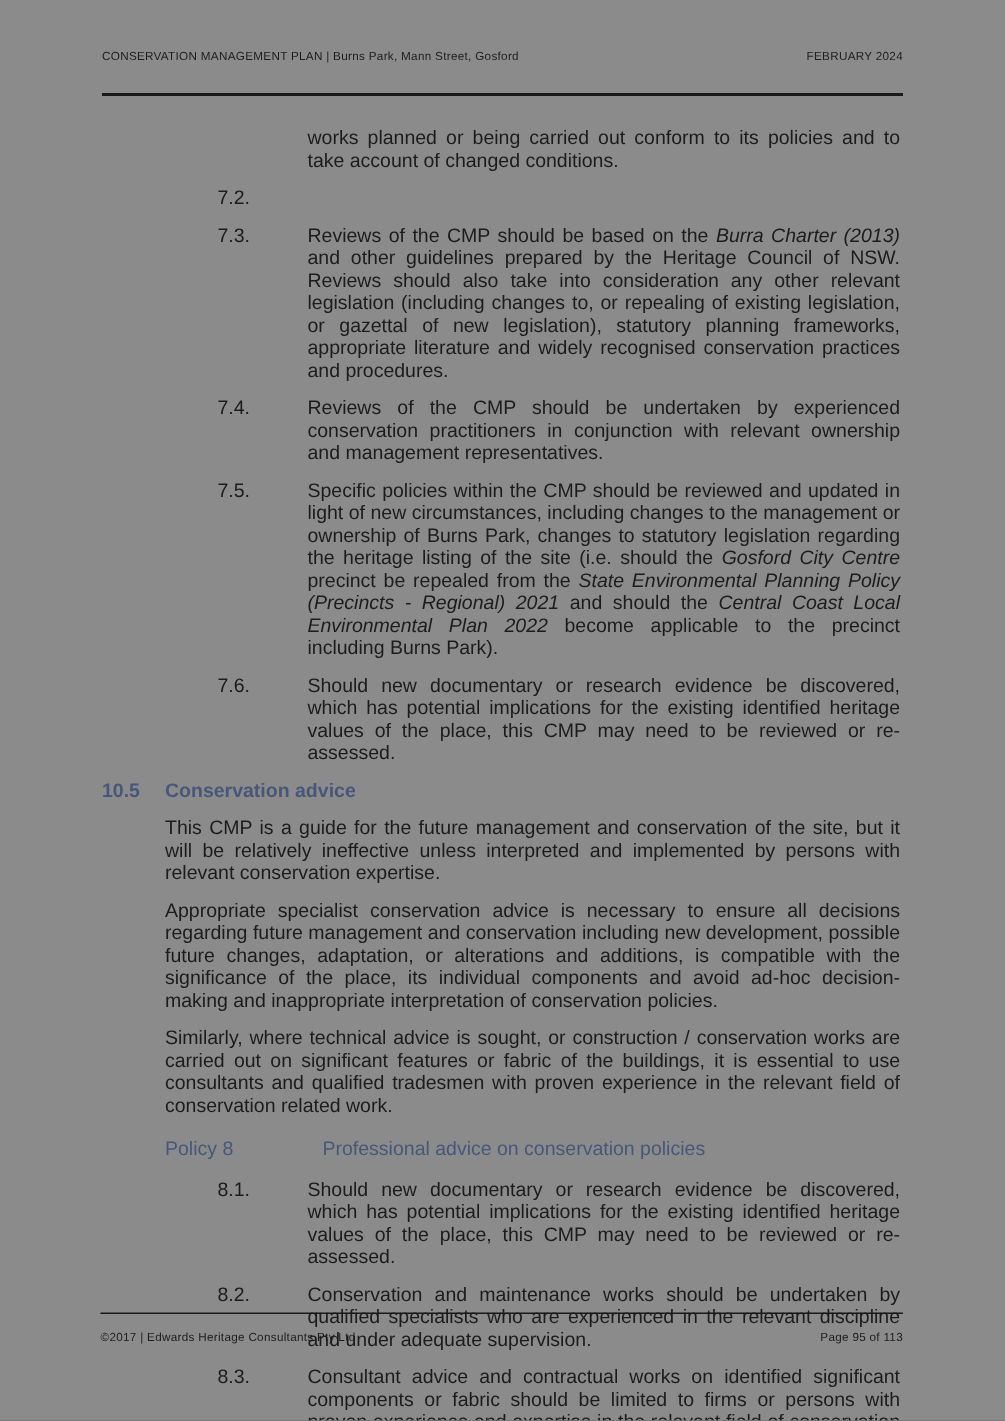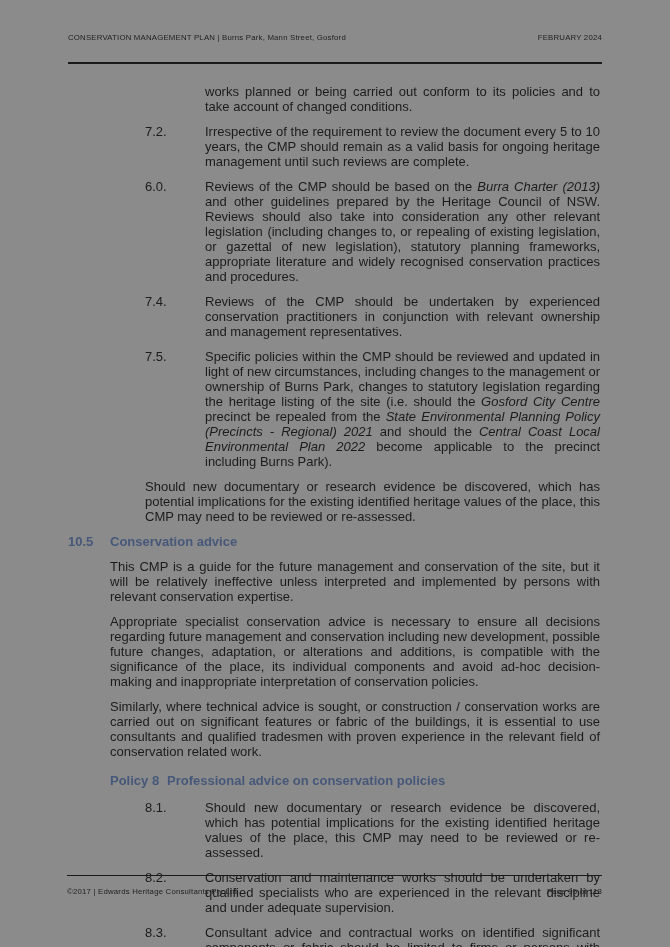--- a/index.html
+++ b/index.html
@@ -51,21 +51,21 @@
     color:var(--heading);font-weight:bold;
   }
   .sec-num{width:42px;flex:none;}
   .body-para{
     margin:0 70px 10px 110px;
     text-align:justify;
   }
   .policy-heading{
     display:flex;
     margin:14px 70px 12px 110px;
-    color:var(--heading);font-weight:bold;
+    color:var(--heading);font-weight:normal;gap:48px;
   }
   .policy-num{width:57px;flex:none;}
   .it{font-style:italic;}
 </style>
 </head>
 <body>
 
 <div class="page">
 
   <div class="page-header">
@@ -73,39 +73,39 @@
     <span>FEBRUARY 2024</span>
   </div>
   <div class="rule header-rule"></div>
 
   <div class="content">
 
     <p class="cont-para">works planned or being carried out conform to its policies and to take account of changed conditions.</p>
 
     <div class="item">
       <span class="inum">7.2.</span>
-      <span class="itext">Irrespective of the requirement to review the document every 5 to 10 years, the CMP should remain as a valid basis for ongoing heritage management until such reviews are complete.</span>
     </div>
 
     <div class="item">
-      <span class="inum">6.0.</span>
+      <span class="inum">7.3.</span>
       <span class="itext"><span>Reviews of the CMP should be based on the </span><span class="it">Burra Charter (2013)</span><span> and other guidelines prepared by the Heritage Council of NSW. Reviews should also take into consideration any other relevant legislation (including changes to, or repealing of existing legislation, or gazettal of new legislation), statutory planning frameworks, appropriate literature and widely recognised conservation practices and procedures.</span></span>
     </div>
 
     <div class="item">
       <span class="inum">7.4.</span>
       <span class="itext">Reviews of the CMP should be undertaken by experienced conservation practitioners in conjunction with relevant ownership and management representatives.</span>
     </div>
 
     <div class="item">
       <span class="inum">7.5.</span>
       <span class="itext"><span>Specific policies within the CMP should be reviewed and updated in light of new circumstances, including changes to the management or ownership of Burns Park, changes to statutory legislation regarding the heritage listing of the site (i.e. should the </span><span class="it">Gosford City Centre</span><span> precinct be repealed from the </span><span class="it">State Environmental Planning Policy (Precincts - Regional) 2021</span><span> and should the </span><span class="it">Central Coast Local Environmental Plan 2022</span><span> become applicable to the precinct including Burns Park).</span></span>
     </div>
 
     <div class="item">
+      <span class="inum">7.6.</span>
       <span class="itext">Should new documentary or research evidence be discovered, which has potential implications for the existing identified heritage values of the place, this CMP may need to be reviewed or re-assessed.</span>
     </div>
 
     <div class="sec-heading">
       <span class="sec-num">10.5</span>
       <span>Conservation advice</span>
     </div>
 
     <p class="body-para">This CMP is a guide for the future management and conservation of the site, but it will be relatively ineffective unless interpreted and implemented by persons with relevant conservation expertise.</p>
     <p class="body-para">Appropriate specialist conservation advice is necessary to ensure all decisions regarding future management and conservation including new development, possible future changes, adaptation, or alterations and additions, is compatible with the significance of the place, its individual components and avoid ad-hoc decision-making and inappropriate interpretation of conservation policies.</p>

